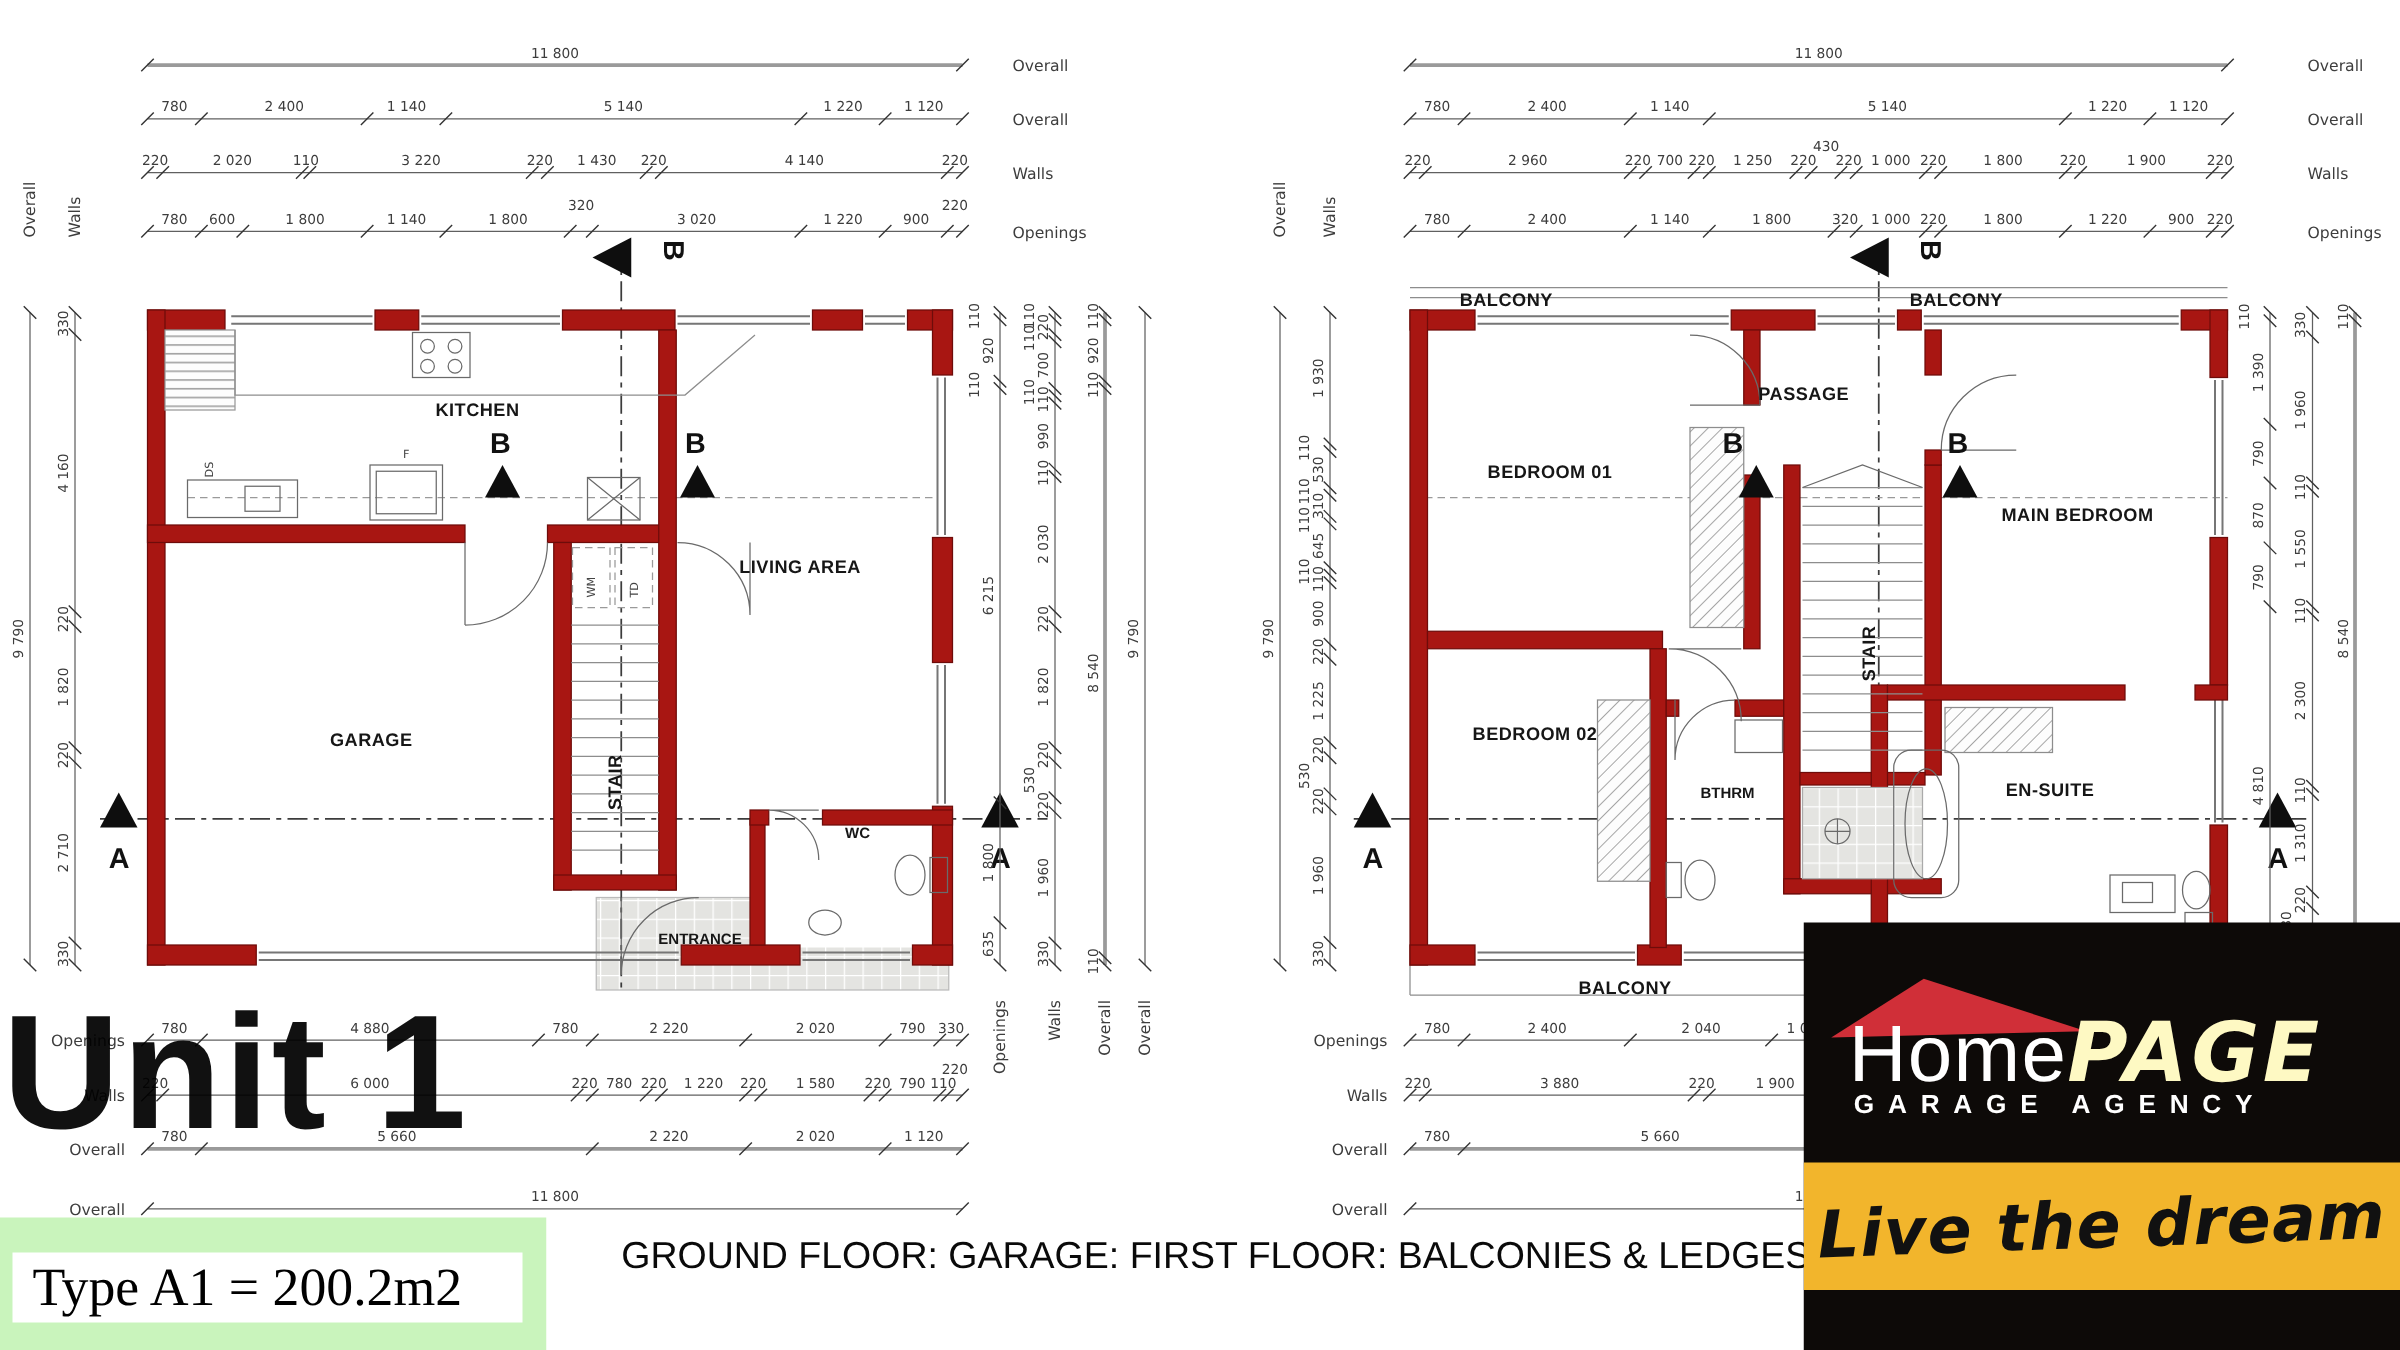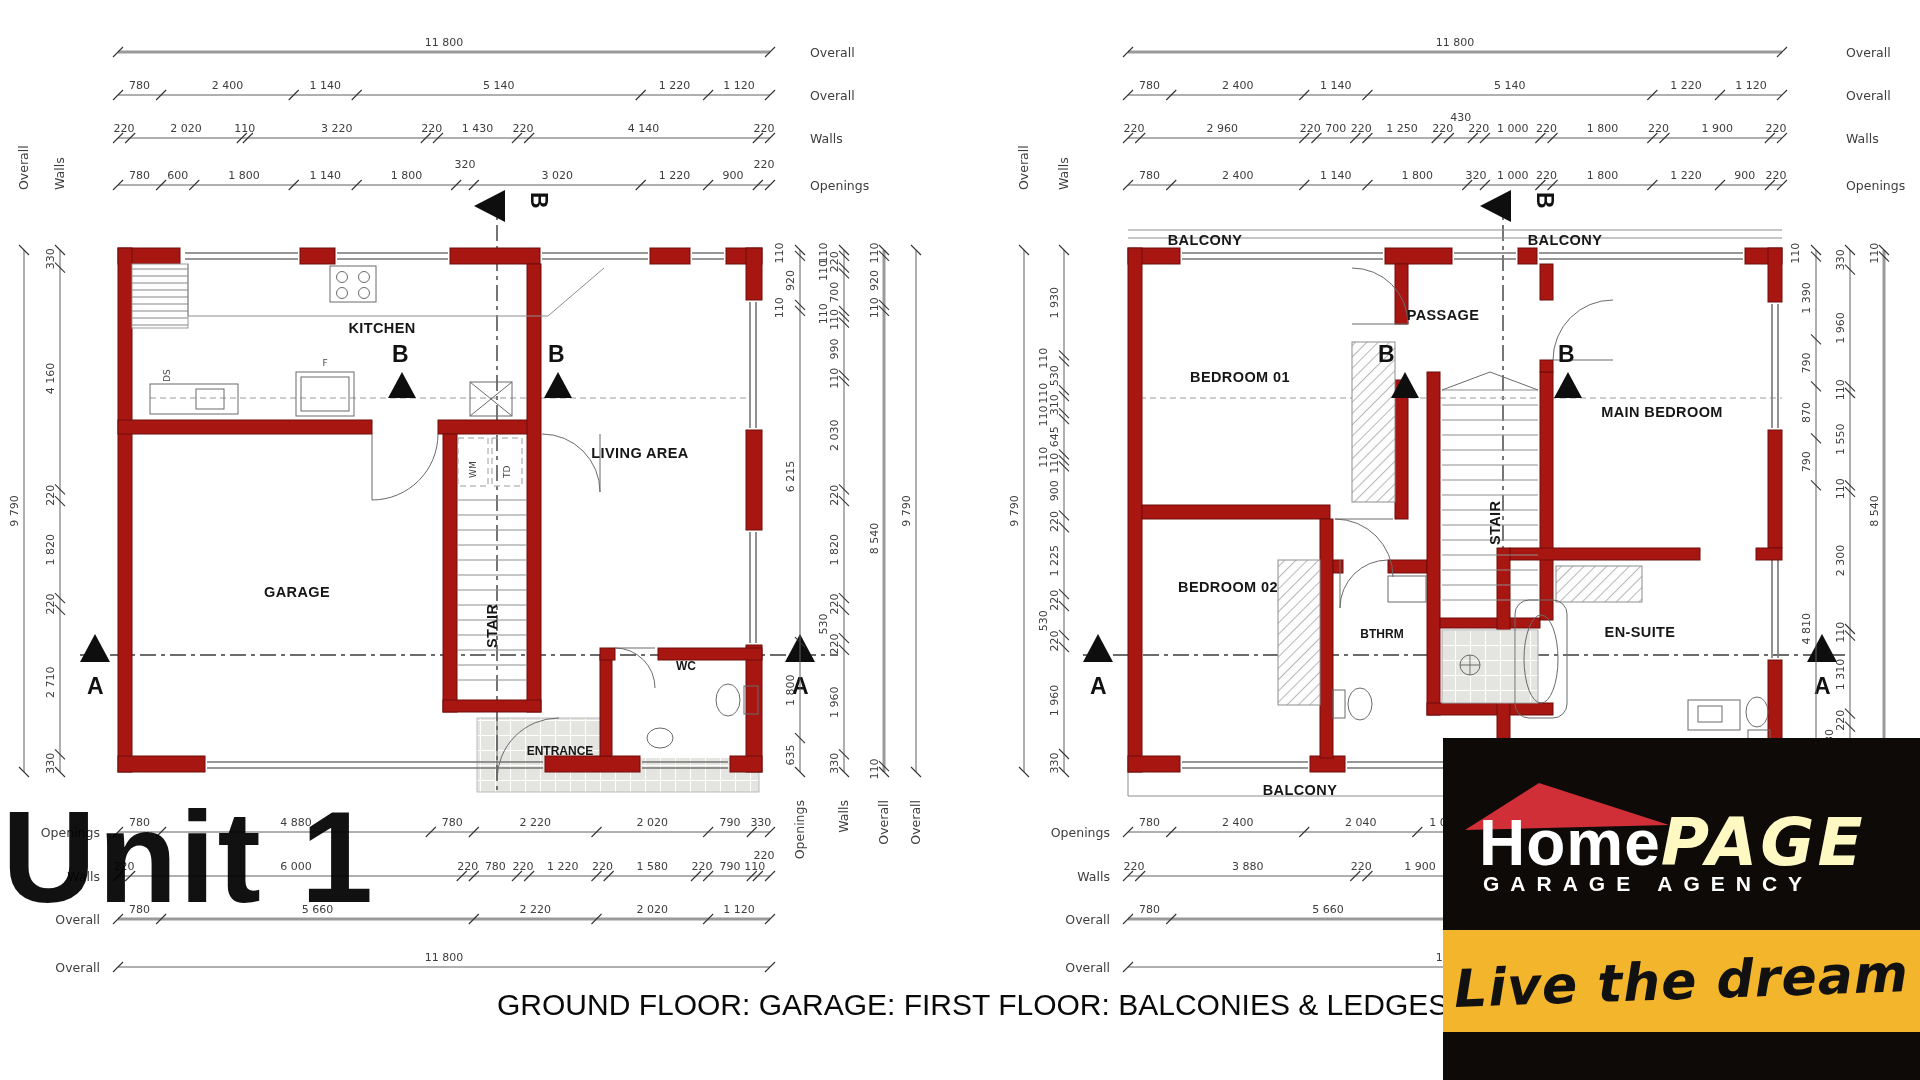--- a/index.html
+++ b/index.html
@@ -29,21 +29,21 @@
   .type-inner{position:absolute;left:10px;top:28px;width:392px;height:56px;background:#fff;
               display:flex;align-items:center;padding-left:16px;}
   .type-text{font-family:"Liberation Serif","DejaVu Serif",serif;font-size:43px;color:#000;}
   .footer{position:absolute;left:497px;top:985px;z-index:5;color:#0a0a0a;font-size:30px;
           line-height:39px;white-space:nowrap;font-family:"Liberation Sans",sans-serif;}
   
   .logo{position:absolute;left:1443px;top:738px;width:477px;height:342px;background:#0d0a08;
         z-index:10;overflow:hidden;}
   .roof{position:absolute;left:0;top:0;width:477px;height:120px;}
   .brand{position:absolute;left:36px;top:66px;white-space:nowrap;z-index:2;}
-  .brand-home{color:#fff;font-size:64px;font-weight:bold;letter-spacing:1px;
+  .brand-home{color:#fff;font-size:64px;font-weight:normal;letter-spacing:1px;
               font-family:"Liberation Sans",sans-serif;}
   .brand-page{color:#fef9c3;font-size:66px;font-weight:bold;font-style:italic;letter-spacing:3px;
               font-family:"DejaVu Sans",sans-serif;}
   .brand-sub{position:absolute;left:40px;top:134px;color:#fff;font-size:21px;font-weight:bold;
              letter-spacing:11px;white-space:nowrap;font-family:"Liberation Sans",sans-serif;}
   .band{position:absolute;left:0;top:192px;width:477px;height:102px;background:#f2b52c;
         display:flex;align-items:center;justify-content:center;}
   .tagline{font-size:52px;font-weight:bold;font-style:italic;color:#111;transform:rotate(-2deg);
            font-family:"DejaVu Sans",sans-serif;letter-spacing:1px;}
 </style>
@@ -769,20 +769,25 @@
     <text class="dlab" x="1110" y="881" text-anchor="end">Walls</text>
     <text class="dlab" x="1110" y="924" text-anchor="end">Overall</text>
     <text class="dlab" x="1110" y="972" text-anchor="end">Overall</text>
     <text class="dlab" transform="translate(1028,190) rotate(-90)">Overall</text>
     <text class="dlab" transform="translate(1068,190) rotate(-90)">Walls</text>
   </g>
 </svg>
 
 <div class="watermark">Unit 1</div>
 
+<div class="type-panel">
+  <div class="type-inner">
+    <span class="type-text">Type A1 = 200.2m2</span>
+  </div>
+</div>
 
 <div class="footer">
   <div>GROUND FLOOR: GARAGE: FIRST FLOOR: BALCONIES &amp; LEDGES (Not incl. in to</div>
 </div>
 
 <div class="logo">
   <svg class="roof" viewBox="0 0 477 120">
     <polygon points="22,92 96,45 226,87" fill="#d02f38"></polygon>
   </svg>
   <div class="brand">

